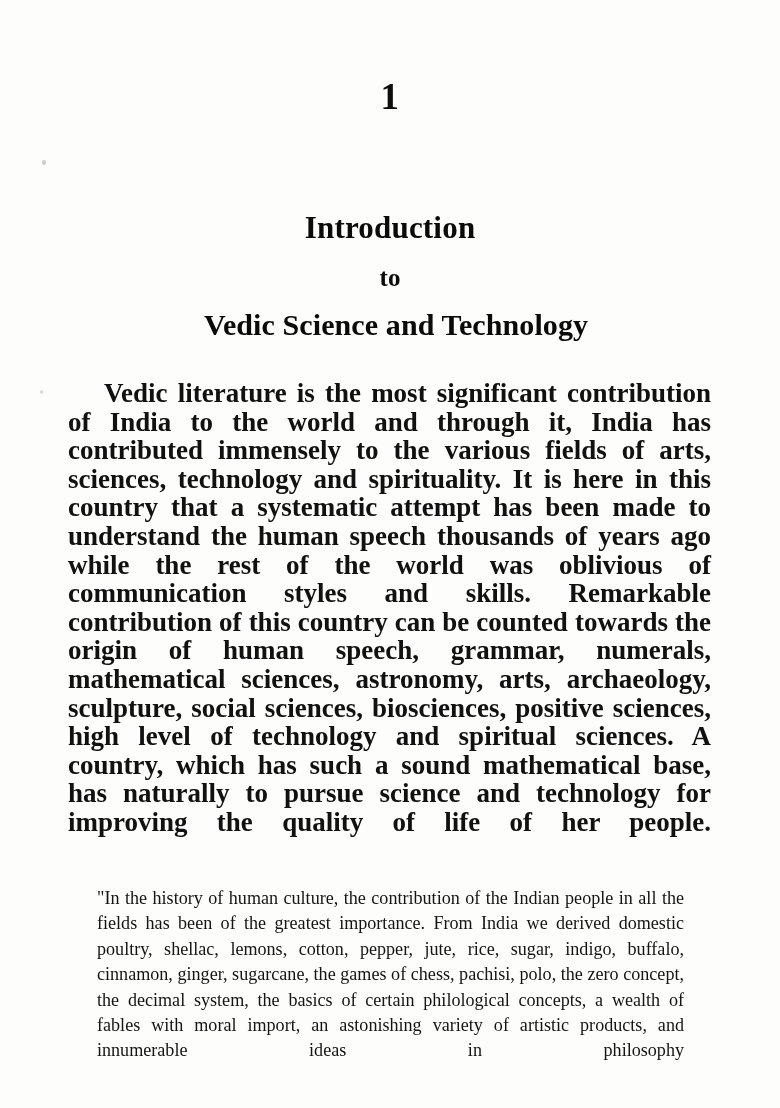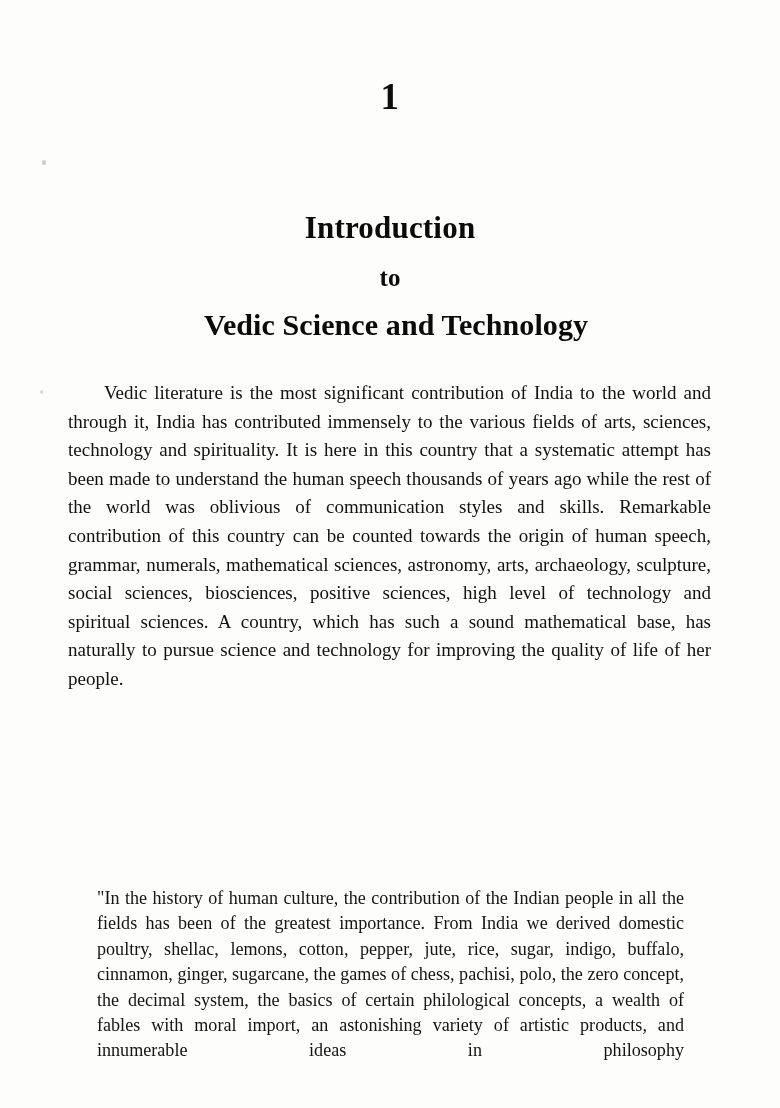--- a/index.html
+++ b/index.html
@@ -69,27 +69,28 @@
   
   .body-area {
     position: absolute;
     top: 379px;
     left: 68px;
     width: 643px;
   }
 
   p.body-para {
     margin: 0;
-    font-size: 19px;
+    font-size: 27px;
     line-height: 28.6px;
     text-align: justify;
     text-justify: inter-word;
     text-indent: 36px;
     color: #111111;
     word-spacing: 0.3px;
+    font-weight: bold;
   }
 
   p.body-para + p.body-para {
     margin-top: 17px;
   }
 
   
   p.body-para::after {
     content: "";
     display: inline-block;

